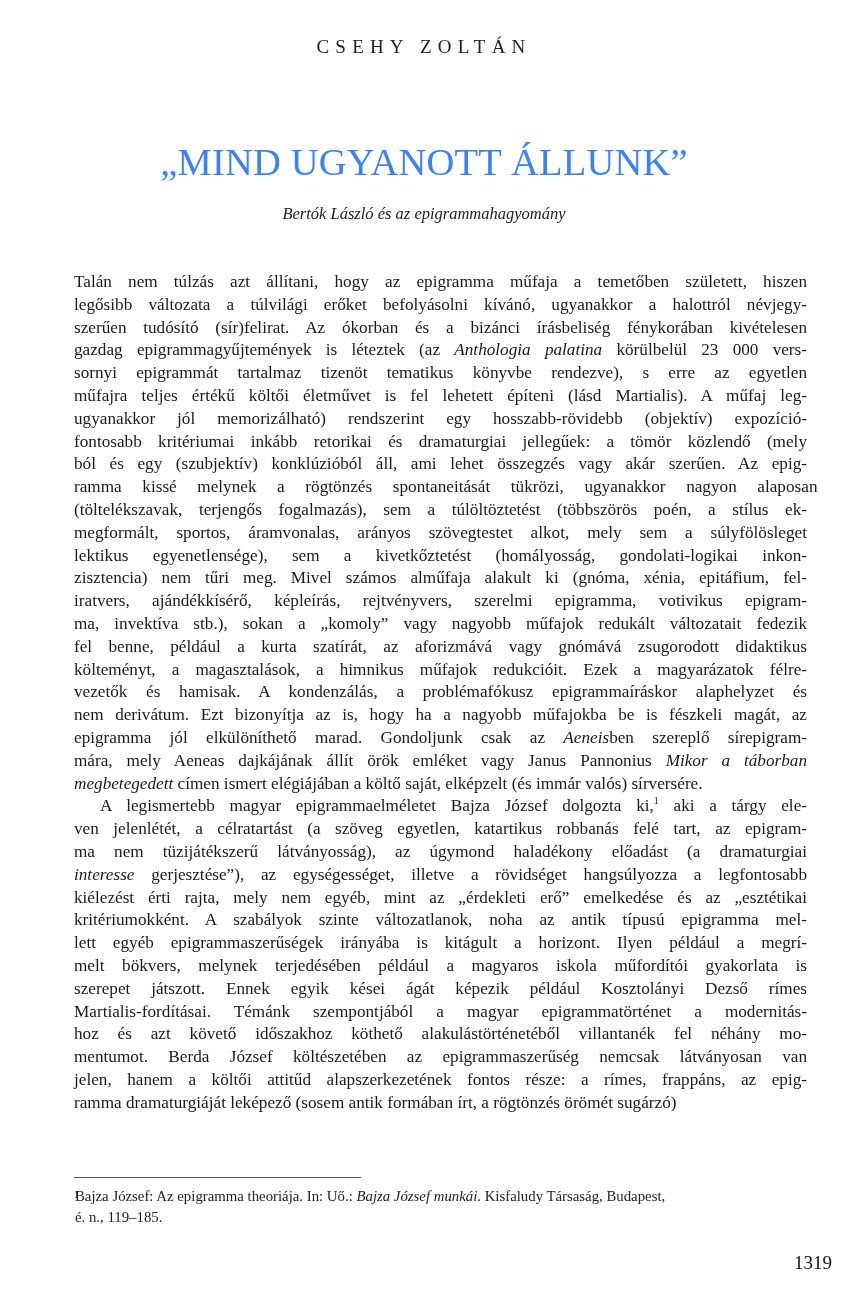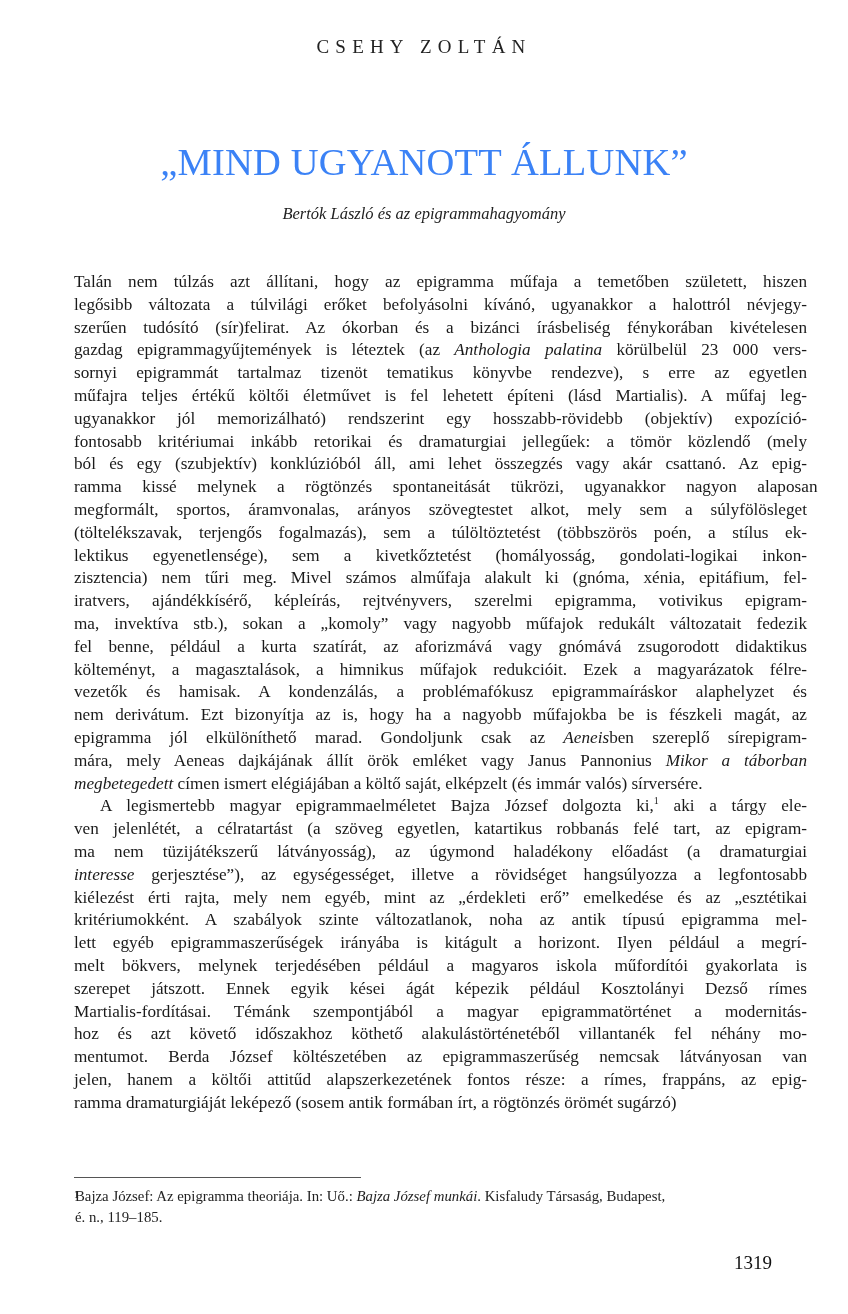--- a/index.html
+++ b/index.html
@@ -35,21 +35,21 @@
   }
   .footnote {
     position: absolute; top: 1186px; left: 74px; width: 733px;
     font-size: 14.8px; line-height: 21px; color: #222;
   }
   .footnote .fn-num {
     position: absolute; left: 0; top: -2px; font-size: 10px;
   }
   .footnote .fn-line1 { display: block; padding-left: 1px; text-indent: 0; }
   .page-number {
-    position: absolute; top: 1252px; left: 724px; width: 48px; text-align: right;
+    position: absolute; top: 1252px; left: 784px; width: 48px; text-align: right;
     font-size: 19px; color: #111;
   }
   i { font-style: italic; }
 </style>
 </head>
 <body>
 
 <div class="author">CSEHY ZOLTÁN</div>
 <div class="title">„MIND UGYANOTT ÁLLUNK”</div>
 <div class="subtitle">Bertók László és az epigrammahagyomány</div>
@@ -57,24 +57,24 @@
 <div class="body-text">
   <div class="para" id="para1">
       <div class="line" style="display: block; white-space: nowrap; word-spacing: 11.8685px;">Talán nem túlzás azt állítani, hogy az epigramma műfaja a temetőben született, hiszen</div>
       <div class="line" style="display: block; white-space: nowrap; word-spacing: 11.8719px;">legősibb változata a túlvilági erőket befolyásolni kívánó, ugyanakkor a halottról névjegy-</div>
       <div class="line" style="display: block; white-space: nowrap; word-spacing: 12.45px;">szerűen tudósító (sír)felirat. Az ókorban és a bizánci írásbeliség fénykorában kivételesen</div>
       <div class="line" style="display: block; white-space: nowrap; word-spacing: 9.9125px;">gazdag epigrammagyűjtemények is léteztek (az <i>Anthologia palatina</i> körülbelül 23 000 vers-</div>
       <div class="line" style="display: block; white-space: nowrap; word-spacing: 14.9344px;">sornyi epigrammát tartalmaz tizenöt tematikus könyvbe rendezve), s erre az egyetlen</div>
       <div class="line" style="display: block; white-space: nowrap; word-spacing: 9.75721px;">műfajra teljes értékű költői életművet is fel lehetett építeni (lásd Martialis). A műfaj leg-</div>
       <div class="line" style="display: block; white-space: nowrap; word-spacing: 17.6451px;">ugyanakkor jól memorizálható) rendszerint egy hosszabb-rövidebb (objektív) expozíció-</div>
       <div class="line" style="display: block; white-space: nowrap; word-spacing: 11.9516px;">fontosabb kritériumai inkább retorikai és dramaturgiai jellegűek: a tömör közlendő (mely</div>
-      <div class="line" style="display: block; white-space: nowrap; word-spacing: 8.98558px;">ból és egy (szubjektív) konklúzióból áll, ami lehet összegzés vagy akár csattanó. Az epig-</div>
+      <div class="line" style="display: block; white-space: nowrap; word-spacing: 8.98558px;">ból és egy (szubjektív) konklúzióból áll, ami lehet összegzés vagy akár szerűen. Az epig-</div>
       <div class="line" style="display: block; white-space: nowrap; word-spacing: 16.3177px;">ramma kissé melynek a rögtönzés spontaneitását tükrözi, ugyanakkor nagyon alaposan</div>
+      <div class="line" style="display: block; white-space: nowrap; word-spacing: 12.2547px;">(töltelékszavak, terjengős fogalmazás), sem a túlöltöztetést (többszörös poén, a stílus ek-</div>
       <div class="line" style="display: block; white-space: nowrap; word-spacing: 13.6128px;">megformált, sportos, áramvonalas, arányos szövegtestet alkot, mely sem a súlyfölösleget</div>
-      <div class="line" style="display: block; white-space: nowrap; word-spacing: 12.2547px;">(töltelékszavak, terjengős fogalmazás), sem a túlöltöztetést (többszörös poén, a stílus ek-</div>
       <div class="line" style="display: block; white-space: nowrap; word-spacing: 19.9576px;">lektikus egyenetlensége), sem a kivetkőztetést (homályosság, gondolati-logikai inkon-</div>
       <div class="line" style="display: block; white-space: nowrap; word-spacing: 9.69661px;">zisztencia) nem tűri meg. Mivel számos alműfaja alakult ki (gnóma, xénia, epitáfium, fel-</div>
       <div class="line" style="display: block; white-space: nowrap; word-spacing: 17.9888px;">iratvers, ajándékkísérő, képleírás, rejtvényvers, szerelmi epigramma, votivikus epigram-</div>
       <div class="line" style="display: block; white-space: nowrap; word-spacing: 10.75px;">ma, invektíva stb.), sokan a „komoly” vagy nagyobb műfajok redukált változatait fedezik</div>
       <div class="line" style="display: block; white-space: nowrap; word-spacing: 12.098px;">fel benne, például a kurta szatírát, az aforizmává vagy gnómává zsugorodott didaktikus</div>
       <div class="line" style="display: block; white-space: nowrap; word-spacing: 11.7812px;">költeményt, a magasztalások, a himnikus műfajok redukcióit. Ezek a magyarázatok félre-</div>
       <div class="line" style="display: block; white-space: nowrap; word-spacing: 14.3628px;">vezetők és hamisak. A kondenzálás, a problémafókusz epigrammaíráskor alaphelyzet és</div>
       <div class="line" style="display: block; white-space: nowrap; word-spacing: 7.24792px;">nem derivátum. Ezt bizonyítja az is, hogy ha a nagyobb műfajokba be is fészkeli magát, az</div>
       <div class="line" style="display: block; white-space: nowrap; word-spacing: 13.9861px;">epigramma jól elkülöníthető marad. Gondoljunk csak az <i>Aeneis</i>ben szereplő sírepigram-</div>
       <div class="line" style="display: block; white-space: nowrap; word-spacing: 9.57161px;">mára, mely Aeneas dajkájának állít örök emléket vagy Janus Pannonius <i>Mikor a táborban</i></div>

